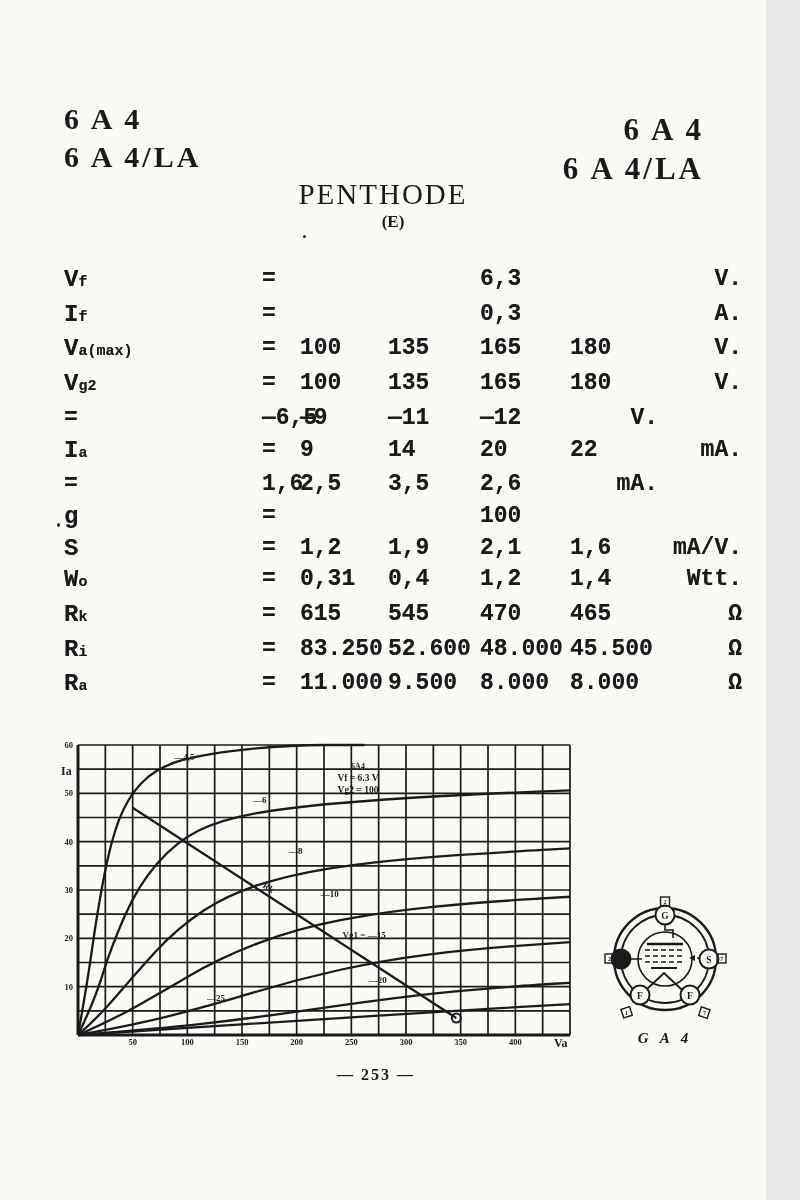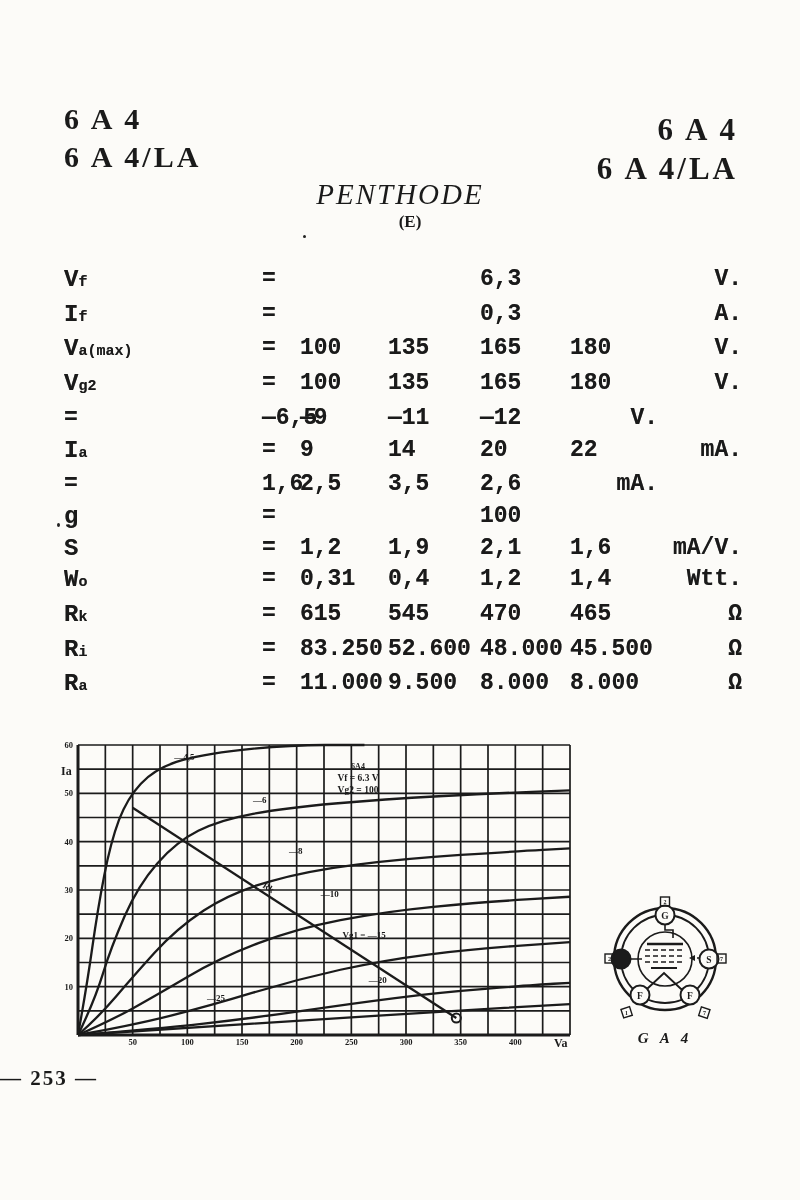--- a/index.html
+++ b/index.html
@@ -1,25 +1,25 @@
 <!DOCTYPE html>
 <html><head>
 <meta charset="utf-8">
 <style>
   html,body{margin:0;padding:0;background:#e8e8e8;}
   .page{
-    position:relative;width:800px;height:1200px;background:#fcfbf8;
-    font-family:"Liberation Serif","DejaVu Serif",serif;color:#1a1a1a;overflow:hidden;
+    position:relative;width:736px;height:1200px;background:#fcfbf8;
+    font-family:"Liberation Serif","DejaVu Serif",serif;color:#1a1a1a;overflow:hidden;padding-left:30px;
   }
   
   .title-block{position:absolute;font-weight:700;letter-spacing:3px;}
   .title-left{left:64px;top:100px;font-size:30px;line-height:38px;}
   .title-right{right:62px;top:110px;font-size:31px;line-height:39px;text-align:right;}
   .page-title{position:absolute;left:0;right:0;top:178px;text-align:center;
-    font-size:29px;letter-spacing:2px;font-weight:400;font-style:italic;}
+    font-size:29px;letter-spacing:2px;font-weight:400;}
   .page-subtitle{position:absolute;left:20px;right:0;top:212px;text-align:center;
     font-size:17px;font-weight:700;}
   
   .spec{position:absolute;left:64px;top:264px;width:678px;font-weight:700;
     font-size:23px;text-shadow:0 0 .5px rgba(20,20,20,.55);font-family:Liberation Mono, monospace;}
   .trow{display:grid;grid-template-columns:198px 38px 88px 92px 90px 88px auto;
     line-height:31.7px;white-space:nowrap;}
   .c{overflow:visible;}
   .c.lbl{font-size:24px;}
   .c.lbl .sub{font-size:15px;letter-spacing:0;}
@@ -32,22 +32,22 @@
   .ann{font-size:9.5px;font-weight:700;}
   .ann.s{font-size:8px;}
   .axis{font-size:12px;font-weight:700;}
   
   .socket{position:absolute;left:603px;top:895px;}
   .socket text{fill:#1b1b1b;font-family:"Liberation Serif","DejaVu Serif",serif;}
   .pin-letter{font-size:9.5px;font-weight:700;}
   .tag{font-size:6px;font-weight:700;}
   .caption{font-size:15px;font-style:italic;font-weight:700;letter-spacing:4px;}
   
-  .pagenum{position:absolute;left:0;right:14px;top:1066px;
-    font-size:21px;font-weight:700;letter-spacing:2px;}
+  .pagenum{position:absolute;left:0;right:14px;top:1066px;text-align:center;
+    font-size:16px;font-weight:700;letter-spacing:2px;}
   .speck{position:absolute;background:#222;border-radius:50%;}
 </style>
 </head>
 <body>
 
 <div class="page">
 
   <div class="title-block title-left">
     <div>6 A 4</div>
     <div>6 A 4/LA</div>

